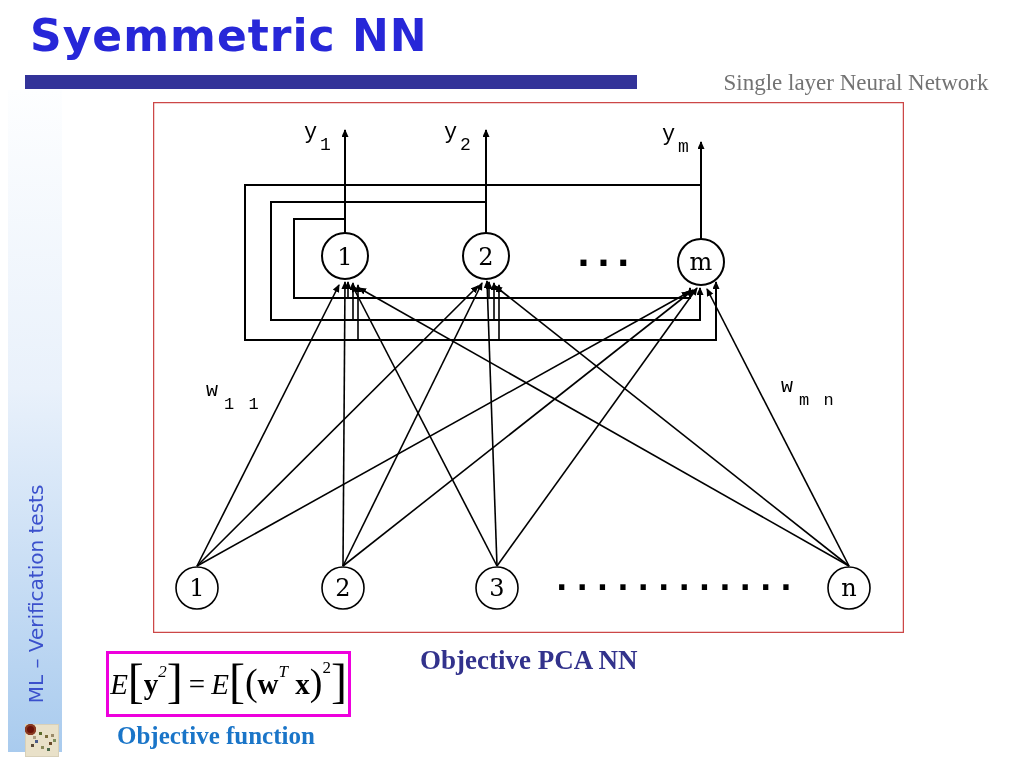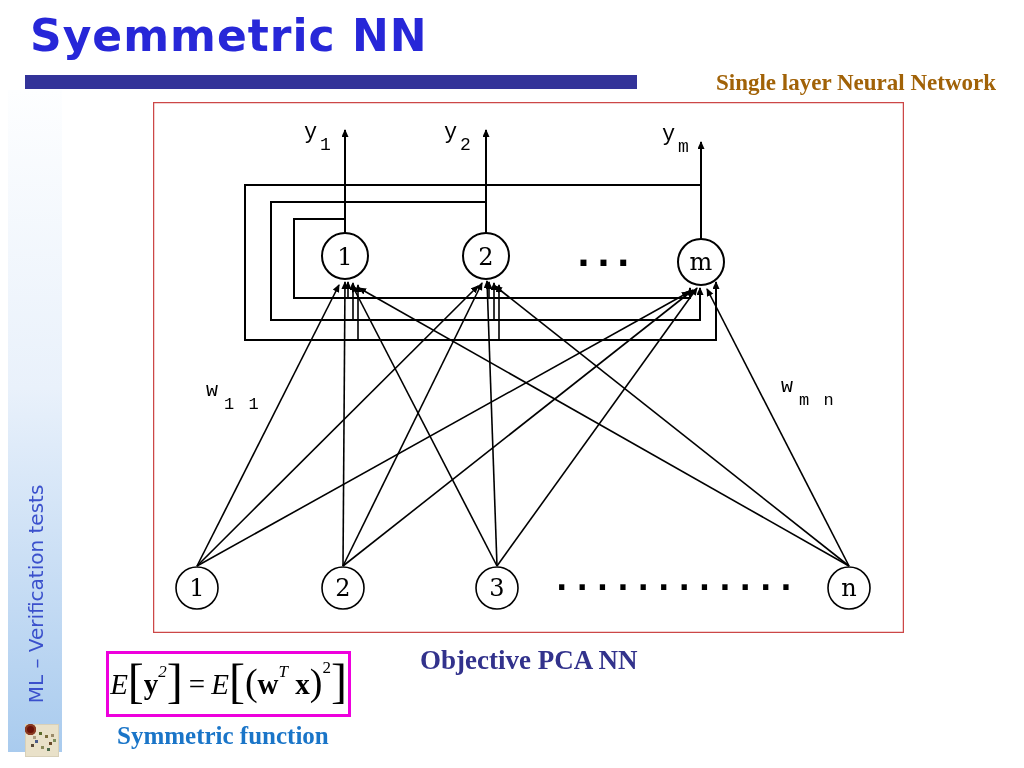--- a/index.html
+++ b/index.html
@@ -13,22 +13,22 @@
     font-family:"DejaVu Sans",sans-serif;
     font-size:44px;font-weight:bold;letter-spacing:1px;
     color:#2727d8;white-space:nowrap;text-align:right;
   }
   .title-bar{
     position:absolute;left:25px;top:75px;width:612px;height:14px;
     background:#333399;
   }
   .heading-right{
     position:absolute;left:700px;top:70px;width:312px;
-    font-family:"Liberation Serif",serif;font-weight:bold;
-    font-size:23px;color:#a16207;text-align:center;white-space:nowrap;
+    font-family:"Liberation Serif",serif;font-weight:normal;
+    font-size:23px;color:#737373;text-align:center;white-space:nowrap;
   }
   
   .sidebar{
     position:absolute;left:8px;top:90px;width:54px;height:662px;
     background:linear-gradient(to bottom,#fdfeff 0%,#e9f1fb 45%,#a9cbee 100%);
   }
   .sidebar-label{
     position:absolute;left:24px;top:730px;width:272px;
     transform:rotate(-90deg);transform-origin:0 0;
     text-align:center;font-family:"DejaVu Sans",sans-serif;
@@ -175,15 +175,15 @@
       <text class="nn-node-label" font-size="22" x="849" y="596" text-anchor="middle">n</text>
       <text class="nn-dots" x="556" y="590" font-size="30" letter-spacing="9">............</text>
     </g>
   </svg>
 
   <div class="caption">Objective PCA NN</div>
 
   <div class="formula-box">
     <span class="it">E</span><span class="brk">[</span><span class="bv">y</span><span class="sup it">2</span><span class="brk">]</span><span class="eq">=</span><span class="it">E</span><span class="brk">[</span><span class="par">(</span><span class="bv">w</span><span class="sup it">T</span>&nbsp;<span class="bv">x</span><span class="par">)</span><span class="suphi">2</span><span class="brk">]</span>
   </div>
-  <div class="objective">Symmetric function</div>
+  <div class="objective">Objective function</div>
 
 </div>
 
 </body></html>

